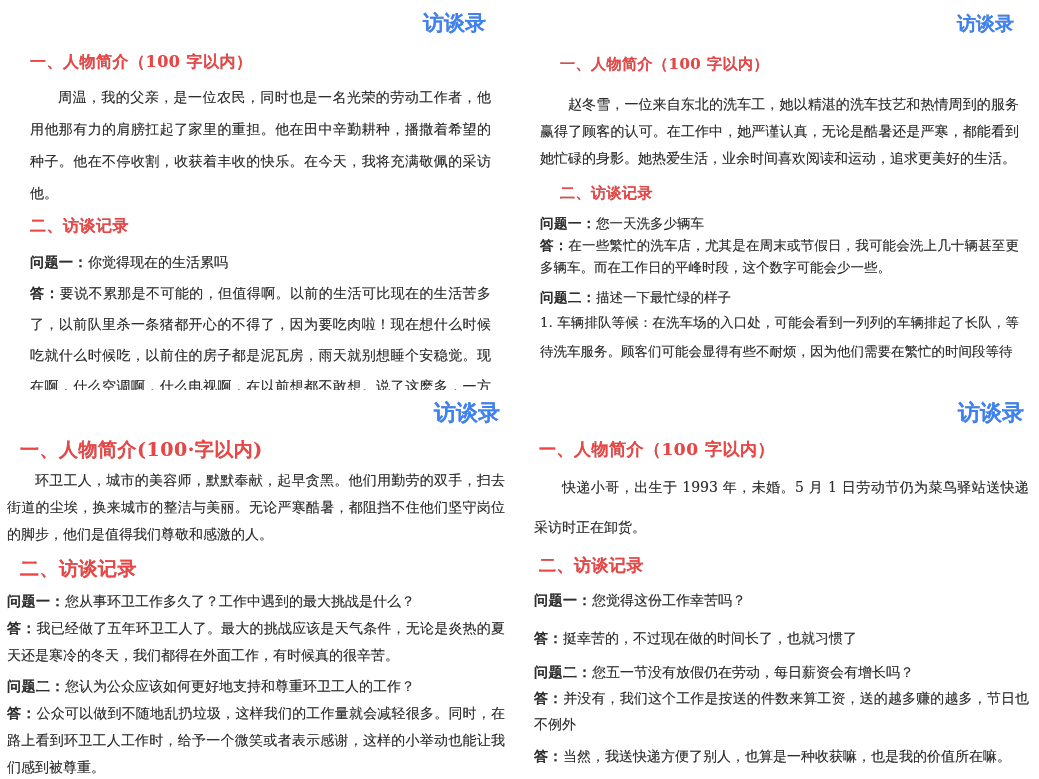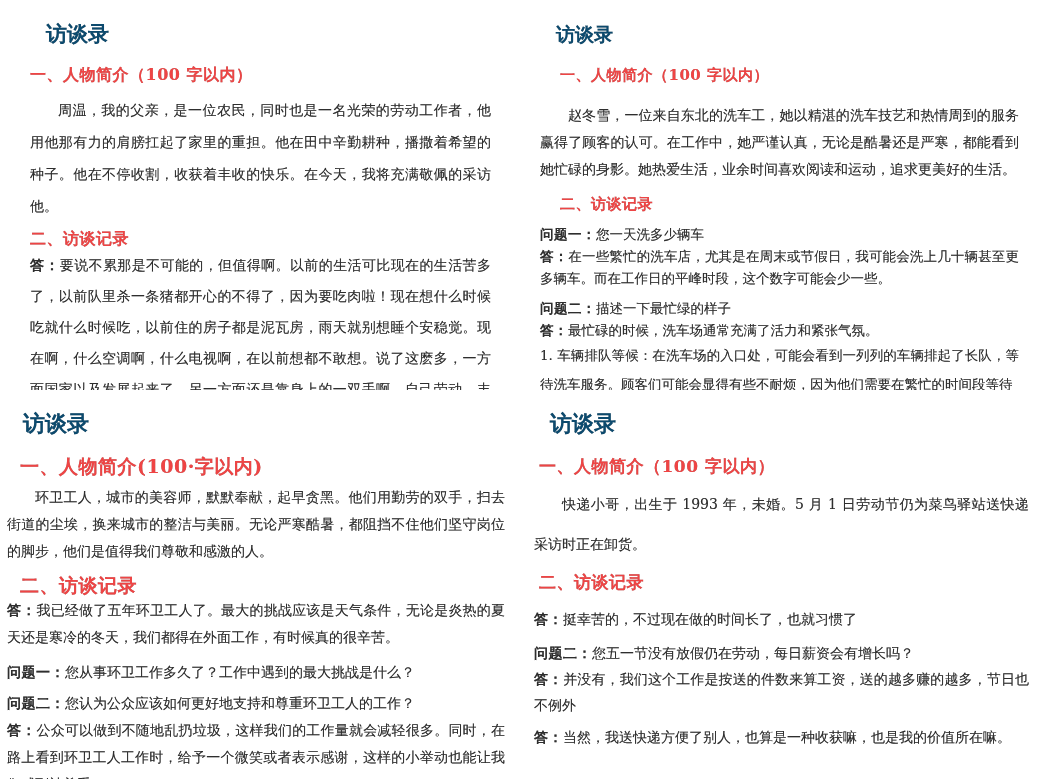--- a/index.html
+++ b/index.html
@@ -10,21 +10,21 @@
     text-shadow:0 0 0.5px rgba(40,40,40,.45);
   }
   .sheet{
     display:grid;
     grid-template-columns:519px 520px;
     grid-template-rows:390px 389px;
     width:1039px;height:779px;
   }
   .cell{box-sizing:border-box;overflow:hidden;background:#fff;}
 
-  .title{font-weight:bold;text-align:left;margin:16px;color:#0c4a6e;}
+  .title{font-weight:bold;text-align:right;margin:5px;color:#3b82f6;}
   .h{font-weight:bold;margin:0;color:#ef4444;letter-spacing:.5px;}
   .intro{margin:0;text-indent:2em;text-align:justify;}
   .qa{margin:0;text-align:justify;}
   .qa b{letter-spacing:.5px;}
 
   
   .q-tl{padding:4px 28px 0 30px;}
   .q-tl .title{font-size:21px;line-height:28px;}
   .q-tl .h{font-size:16px;line-height:22px;}
   .q-tl .h1{margin-top:14px;}
@@ -73,50 +73,51 @@
 </head>
 <body>
 
 <div class="sheet">
 
   <section class="cell q-tl">
     <h1 class="title">访谈录</h1>
     <h2 class="h h1">一、人物简介（100 字以内）</h2>
     <p class="intro">周温，我的父亲，是一位农民，同时也是一名光荣的劳动工作者，他用他那有力的肩膀扛起了家里的重担。他在田中辛勤耕种，播撒着希望的种子。他在不停收割，收获着丰收的快乐。在今天，我将充满敬佩的采访他。</p>
     <h2 class="h h2">二、访谈记录</h2>
+    <p class="qa q1"><b>问题一：</b><span>你觉得现在的生活累吗</span></p>
     <p class="qa a1"><b>答：</b><span>要说不累那是不可能的，但值得啊。以前的生活可比现在的生活苦多了，以前队里杀一条猪都开心的不得了，因为要吃肉啦！现在想什么时候吃就什么时候吃，以前住的房子都是泥瓦房，雨天就别想睡个安稳觉。现在啊，什么空调啊，什么电视啊，在以前想都不敢想。说了这麽多，一方面国家以及发展起来了，另一方面还是靠身上的一双手啊，自己劳动，丰衣足食啊。所以，我们累，但快乐</span></p>
   </section>
 
   <section class="cell q-tr">
     <h1 class="title">访谈录</h1>
     <h2 class="h h1">一、人物简介（100 字以内）</h2>
     <p class="intro">赵冬雪，一位来自东北的洗车工，她以精湛的洗车技艺和热情周到的服务赢得了顾客的认可。在工作中，她严谨认真，无论是酷暑还是严寒，都能看到她忙碌的身影。她热爱生活，业余时间喜欢阅读和运动，追求更美好的生活。</p>
     <h2 class="h h2">二、访谈记录</h2>
     <p class="qa q1"><b>问题一：</b><span>您一天洗多少辆车</span></p>
     <p class="qa a1"><b>答：</b><span>在一些繁忙的洗车店，尤其是在周末或节假日，我可能会洗上几十辆甚至更多辆车。而在工作日的平峰时段，这个数字可能会少一些。</span></p>
     <p class="qa q2"><b>问题二：</b><span>描述一下最忙绿的样子</span></p>
-    <p class="qa a2"><b>答：</b><span>最忙碌的时候，洗车场通常充满了活力和紧张气氛。</span></p>
     <p class="qa extra"><b></b><span>1. 车辆排队等候：在洗车场的入口处，可能会看到一列列的车辆排起了长队，等待洗车服务。顾客们可能会显得有些不耐烦，因为他们需要在繁忙的时间段等待</span></p>
   </section>
 
   <section class="cell q-bl">
     <h1 class="title">访谈录</h1>
     <h2 class="h h1">一、人物简介(100·字以内)</h2>
     <p class="intro">环卫工人，城市的美容师，默默奉献，起早贪黑。他们用勤劳的双手，扫去街道的尘埃，换来城市的整洁与美丽。无论严寒酷暑，都阻挡不住他们坚守岗位的脚步，他们是值得我们尊敬和感激的人。</p>
     <h2 class="h h2">二、访谈记录</h2>
+    <p class="qa q1"><b>问题一：</b><span>您从事环卫工作多久了？工作中遇到的最大挑战是什么？</span></p>
     <p class="qa a1"><b>答：</b><span>我已经做了五年环卫工人了。最大的挑战应该是天气条件，无论是炎热的夏天还是寒冷的冬天，我们都得在外面工作，有时候真的很辛苦。</span></p>
-    <p class="qa q1"><b>问题一：</b><span>您从事环卫工作多久了？工作中遇到的最大挑战是什么？</span></p>
     <p class="qa q2"><b>问题二：</b><span>您认为公众应该如何更好地支持和尊重环卫工人的工作？</span></p>
     <p class="qa a2"><b>答：</b><span>公众可以做到不随地乱扔垃圾，这样我们的工作量就会减轻很多。同时，在路上看到环卫工人工作时，给予一个微笑或者表示感谢，这样的小举动也能让我们感到被尊重。</span></p>
   </section>
 
   <section class="cell q-br">
     <h1 class="title">访谈录</h1>
     <h2 class="h h1">一、人物简介（100 字以内）</h2>
     <p class="intro">快递小哥，出生于 1993 年，未婚。5 月 1 日劳动节仍为菜鸟驿站送快递采访时正在卸货。</p>
     <h2 class="h h2">二、访谈记录</h2>
+    <p class="qa q1"><b>问题一：</b><span>您觉得这份工作幸苦吗？</span></p>
     <p class="qa a1"><b>答：</b><span>挺幸苦的，不过现在做的时间长了，也就习惯了</span></p>
     <p class="qa q2"><b>问题二：</b><span>您五一节没有放假仍在劳动，每日薪资会有增长吗？</span></p>
     <p class="qa a2"><b>答：</b><span>并没有，我们这个工作是按送的件数来算工资，送的越多赚的越多，节日也不例外</span></p>
     <p class="qa a3"><b>答：</b><span>当然，我送快递方便了别人，也算是一种收获嘛，也是我的价值所在嘛。</span></p>
   </section>
 
 </div>
 
 </body></html>

